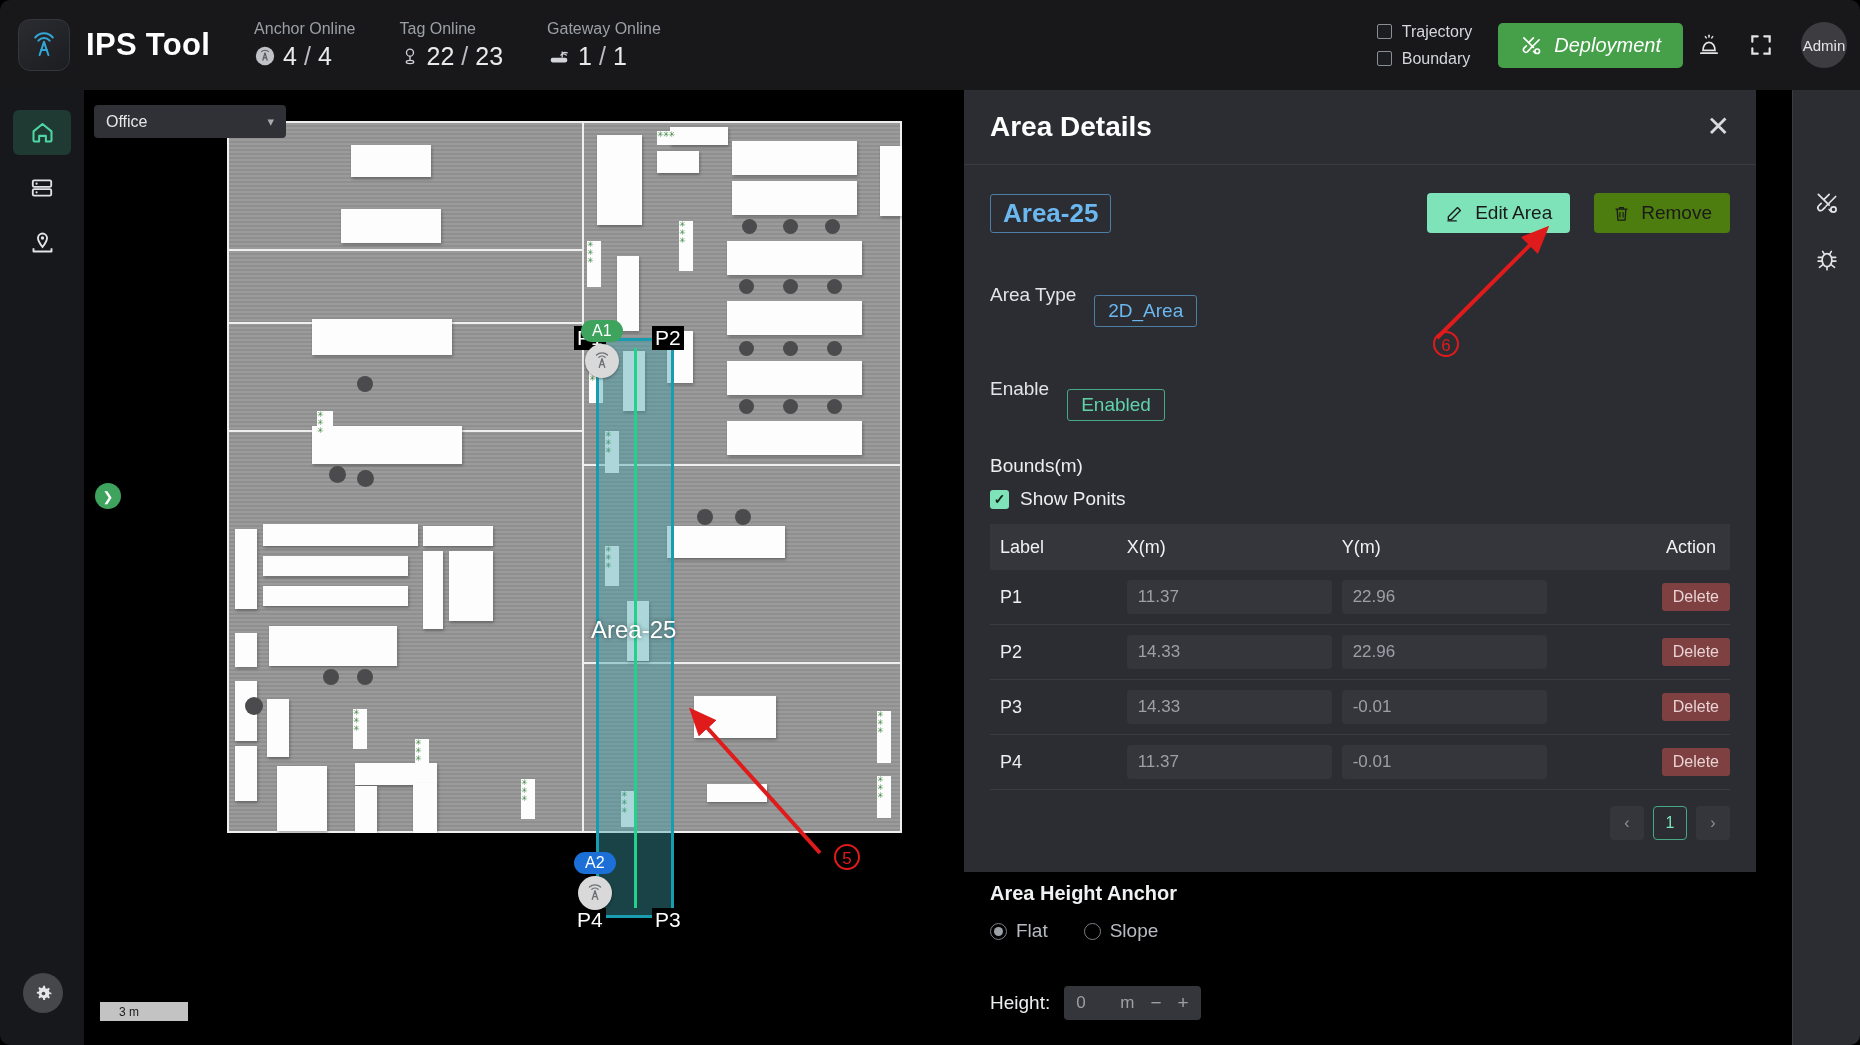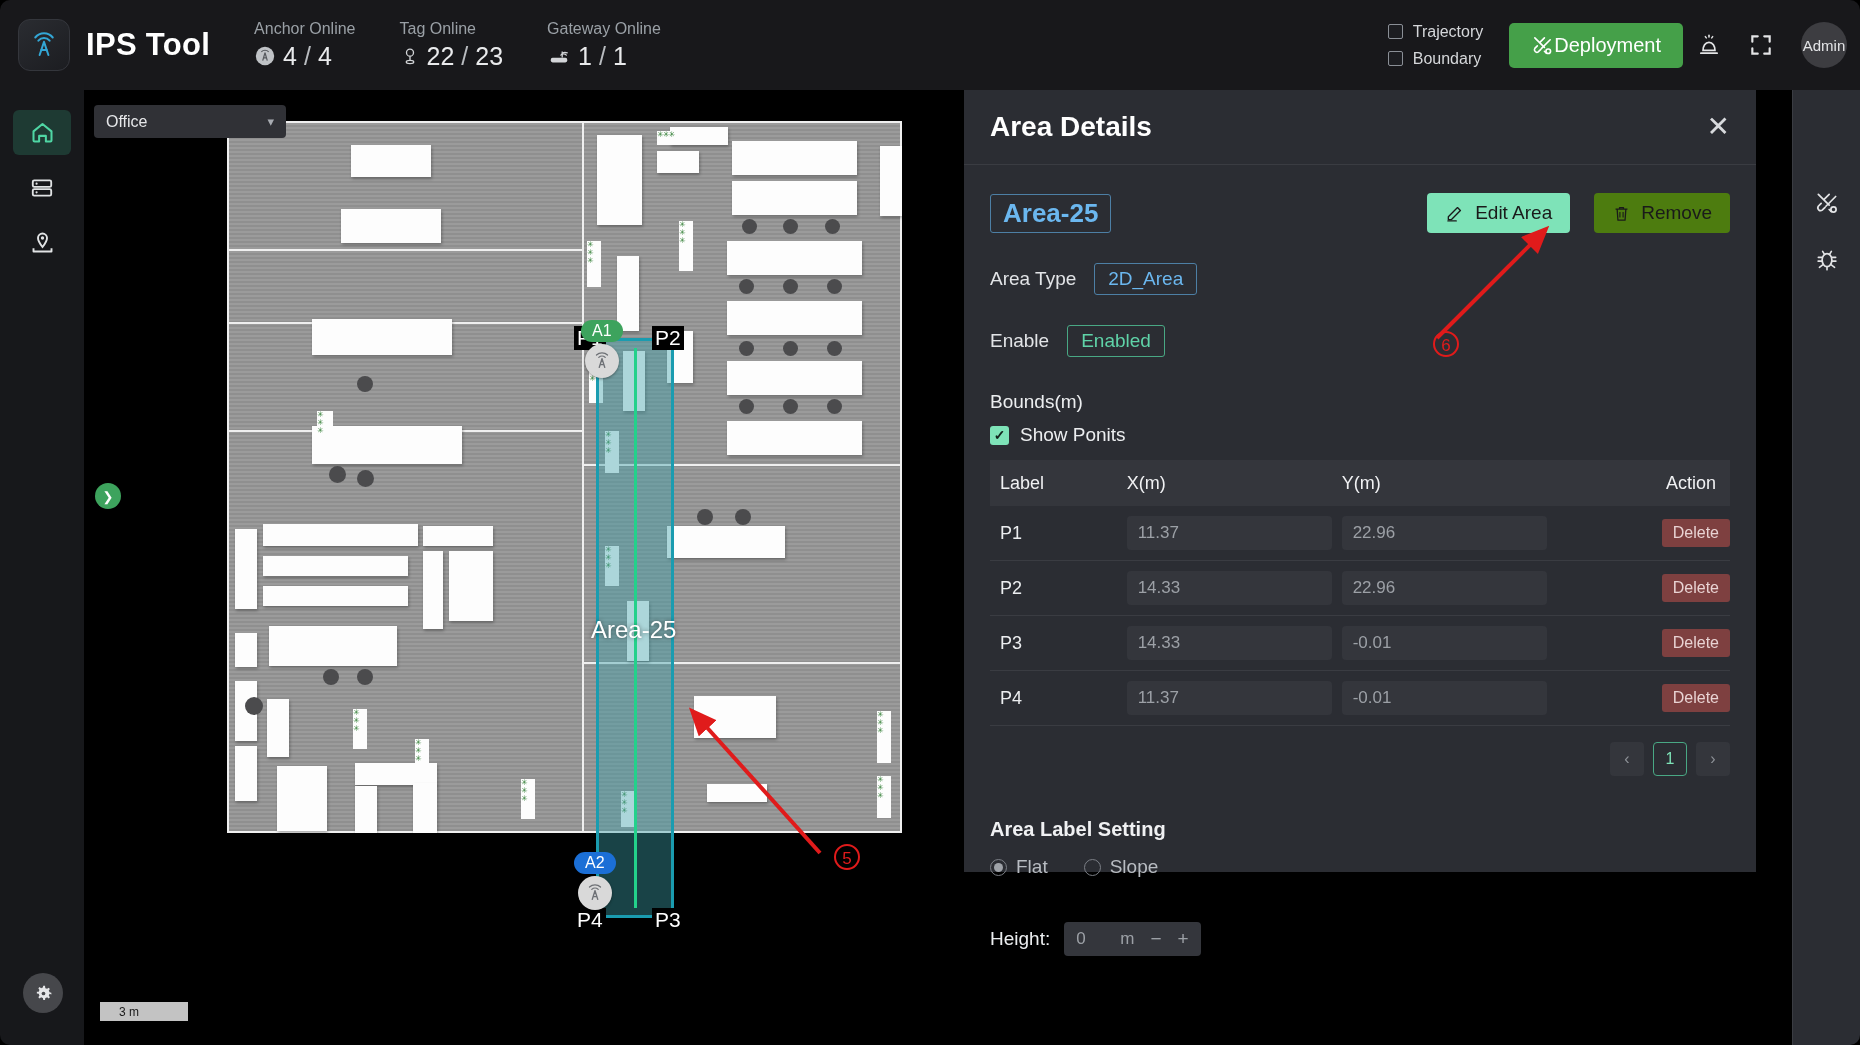--- a/index.html
+++ b/index.html
@@ -38,21 +38,21 @@
   .checks { display: flex; flex-direction: column; gap: 9px; margin-right: 26px; }
   .chk-row { display: flex; align-items: center; gap: 10px; }
   .chk-box {
     width: 15px; height: 15px; border: 1px solid #8a8f96; border-radius: 2px;
     background: #1c1d21;
   }
   .chk-lbl { color: #d5d7da; font-size: 16px; }
   .deploy-btn {
     background: #45a049; color: #fff; font-size: 20px;
     border: none; border-radius: 5px; height: 45px; padding: 0 22px;
-    display: flex; align-items: center; cursor: pointer;
+    display: flex; align-items: center; gap: 11px; cursor: pointer; font-style: italic;
   }
   .hdr-icon {
     width: 52px; height: 52px; display: flex; align-items: center; justify-content: center;
     cursor: pointer;
   }
   .avatar {
     margin-left: 14px; width: 46px; height: 46px; border-radius: 50%;
     background: #3d3d41; color: #e3e4e6; font-size: 15px;
     display: flex; align-items: center; justify-content: center; cursor: pointer;
   }
@@ -162,21 +162,21 @@
     height: 40px; border: none; border-radius: 4px; font-size: 19px;
     display: flex; align-items: center; gap: 10px; padding: 0 18px; cursor: pointer;
   }
   .btn-edit { background: #7ee3b8; color: #1a1a1a; }
   .btn-remove { background: #4d7c0f; color: #1a1a1a; }
 
   .kv { display: flex; align-items: center; gap: 18px; margin-top: 30px; }
   .kv-label { color: #e2e4e7; font-size: 19px; }
   .pill {
     border: 1px solid #4d7fa5; border-radius: 3px; padding: 4px 13px;
-    font-size: 19px; color: #6bb7ef;
+    font-size: 19px; color: #6bb7ef; margin-top: 32px;
   }
   .pill.green { border-color: #49a884; color: #5fd3a8; }
 
   .section-title { color: #eceef0; font-size: 19px; margin-top: 34px; }
   .showpts { display: flex; align-items: center; gap: 11px; margin-top: 11px; }
   .chk-on {
     width: 19px; height: 19px; border-radius: 3px; background: #7ee3b8;
     display: flex; align-items: center; justify-content: center;
     color: #13231c; font-size: 14px; font-weight: bold;
   }
@@ -613,21 +613,21 @@
           </tr>
         </tbody>
       </table>
 
       <div class="pager">
         <div class="pg">‹</div>
         <div class="pg cur">1</div>
         <div class="pg">›</div>
       </div>
 
-      <div class="ahs-title">Area Label Setting</div>
+      <div class="ahs-title">Area Height Anchor</div>
 
       <div class="radios">
         <label class="radio">
           <span class="rd on"></span>
           <span class="rd-lbl">Flat</span>
         </label>
         <label class="radio">
           <span class="rd"></span>
           <span class="rd-lbl">Slope</span>
         </label>

